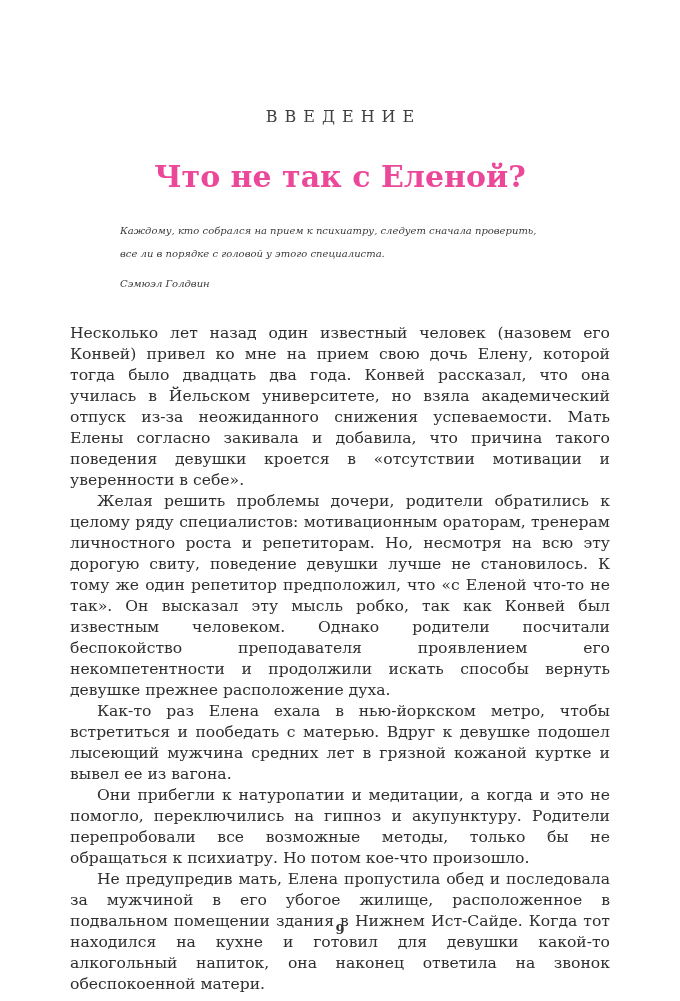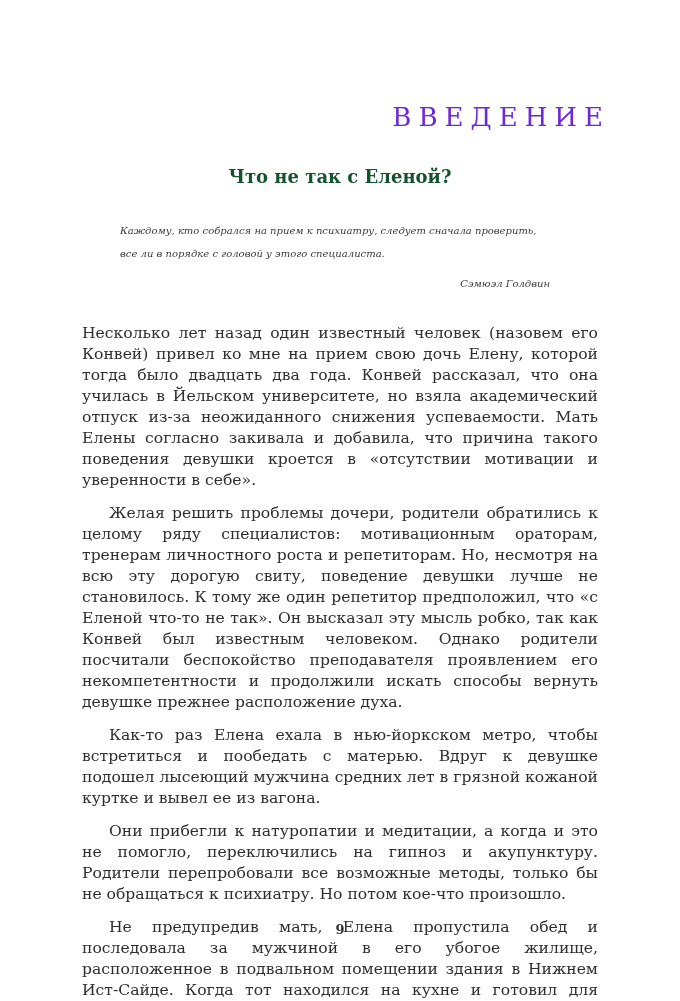--- a/index.html
+++ b/index.html
@@ -12,59 +12,58 @@
     width: 680px;
     height: 1001px;
     box-sizing: border-box;
     background: #ffffff;
     padding: 105px 70px 0 70px;
     font-family: "DejaVu Serif", "Liberation Serif", serif;
     color: #2f2f2f;
     overflow: hidden;
   }
   .section-label {
-    text-align: right;
-    font-size: 26px;
+    text-align: center;
+    font-size: 16px;
     font-weight: 400;
     letter-spacing: 7px;
     text-indent: 7px;
-    color: #6d28d9;
+    color: #404040;
     line-height: 24px;
   }
   .chapter-title {
     margin: 30px 0 0 0;
     text-align: center;
-    font-size: 18px;
+    font-size: 30px;
     font-weight: 700;
-    color: #14532d;
+    color: #ec4899;
     line-height: 36px;
   }
   .epigraph {
     margin: 24px 60px 0 50px;
     font-style: italic;
     font-size: 10px;
     line-height: 23px;
     color: #3a3a3a;
   }
   .epigraph-attribution {
     margin-top: 7px;
-    text-align: right;
     font-style: italic;
   }
   .body-text {
     margin-top: 28px;
     font-size: 15.6px;
     line-height: 21px;
     text-align: justify;
     color: #2e2e2e;
     hyphens: auto;
     -webkit-hyphens: auto;
   }
   .body-text p {
-    margin: 12px;
+    margin: 0;
     padding: 0;
     text-indent: 27px;
   }
   .body-text p.no-indent {
     text-indent: 0;
   }
   .page-number {
     position: absolute;
     left: 0;
     right: 0;

